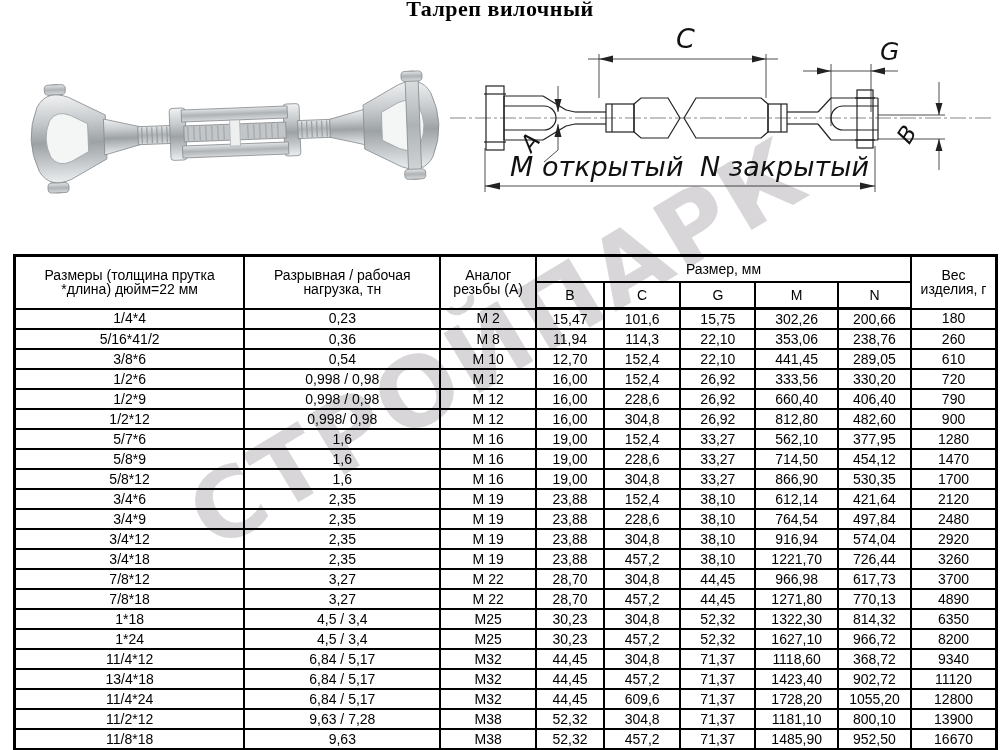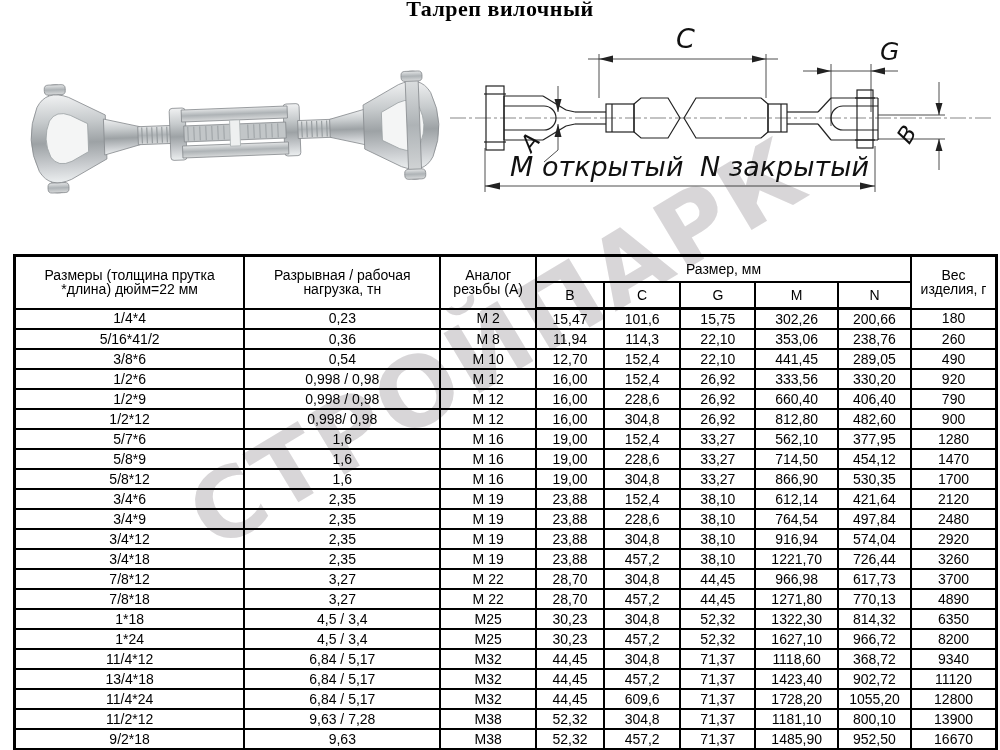--- a/index.html
+++ b/index.html
@@ -256,32 +256,32 @@
         </tr>
         <tr>
           <td>3/8*6</td>
           <td>0,54</td>
           <td>М 10</td>
           <td>12,70</td>
           <td>152,4</td>
           <td>22,10</td>
           <td>441,45</td>
           <td>289,05</td>
-          <td>490</td>
+          <td>610</td>
         </tr>
         <tr>
           <td>1/2*6</td>
           <td>0,998 / 0,98</td>
           <td>М 12</td>
           <td>16,00</td>
           <td>152,4</td>
           <td>26,92</td>
           <td>333,56</td>
           <td>330,20</td>
-          <td>920</td>
+          <td>720</td>
         </tr>
         <tr>
           <td>1/2*9</td>
           <td>0,998 / 0,98</td>
           <td>М 12</td>
           <td>16,00</td>
           <td>228,6</td>
           <td>26,92</td>
           <td>660,40</td>
           <td>406,40</td>
@@ -457,21 +457,21 @@
           <td>9,63 / 7,28</td>
           <td>М38</td>
           <td>52,32</td>
           <td>304,8</td>
           <td>71,37</td>
           <td>1181,10</td>
           <td>800,10</td>
           <td>13900</td>
         </tr>
         <tr>
-          <td>9/2*18</td>
+          <td>11/8*18</td>
           <td>9,63</td>
           <td>М38</td>
           <td>52,32</td>
           <td>457,2</td>
           <td>71,37</td>
           <td>1485,90</td>
           <td>952,50</td>
           <td>16670</td>
         </tr>
       </tbody>

